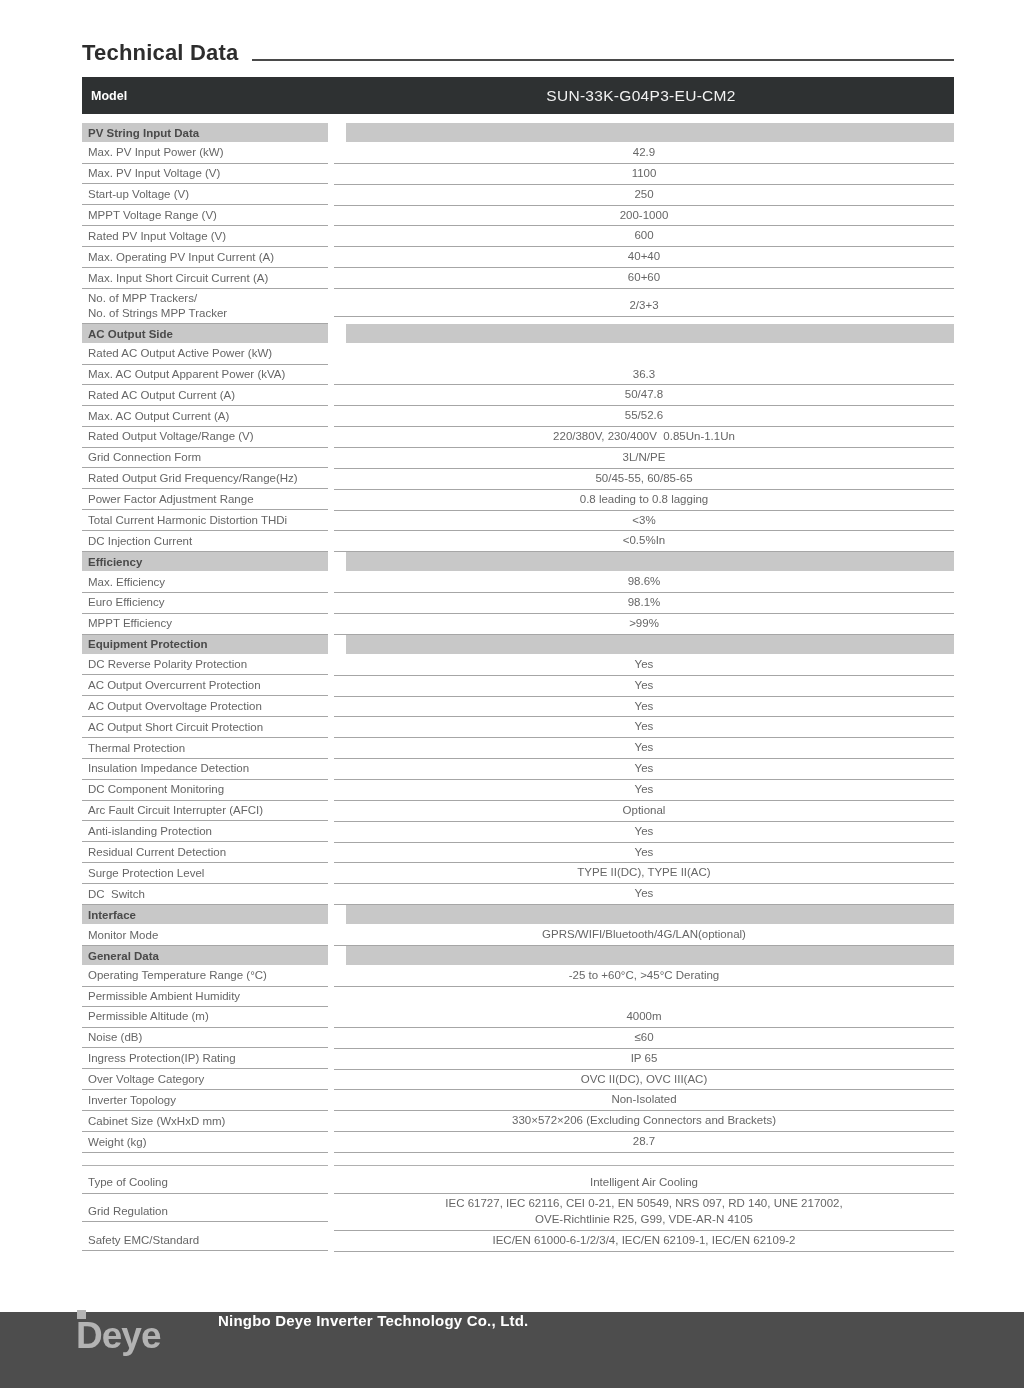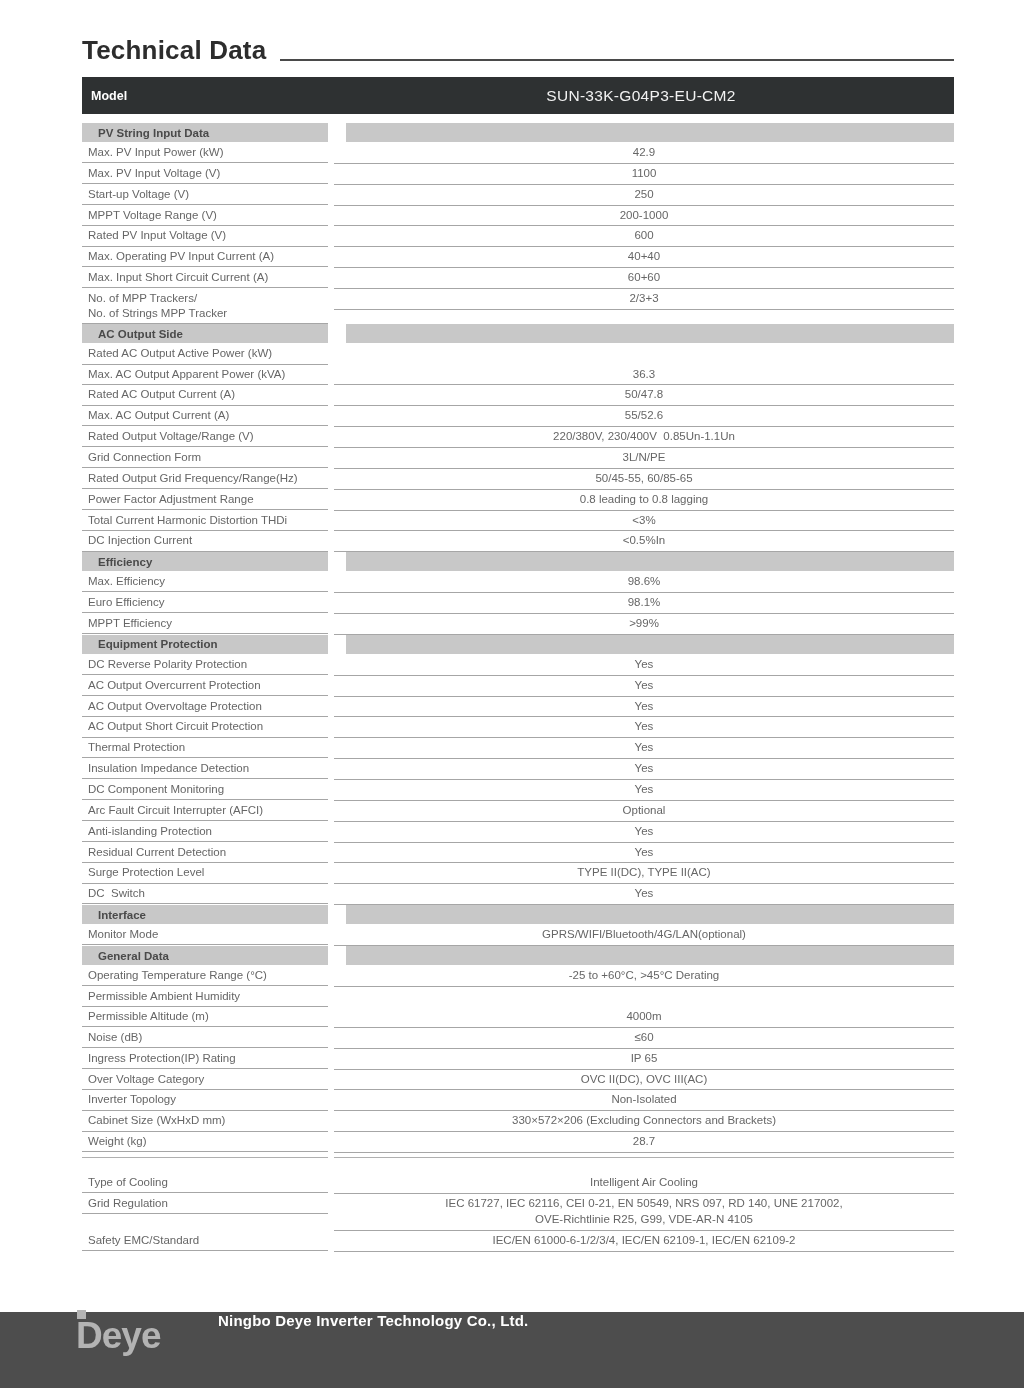--- a/index.html
+++ b/index.html
@@ -5,38 +5,38 @@
   * { margin:0; padding:0; box-sizing:border-box; }
   html,body { background:#ffffff; }
   body {
     width:1024px; height:1388px; position:relative; overflow:hidden;
     font-family:"Liberation Sans", sans-serif;
   }
   .content { position:absolute; left:82px; top:38px; width:872px; }
 
   
   .title-row { display:flex; align-items:flex-end; height:28px; }
-  .page-title { font-size:26px; font-weight:bold; color:#2d2d2d; letter-spacing:0.2px; white-space:nowrap; }
+  .page-title { font-size:22px; font-weight:bold; color:#2d2d2d; letter-spacing:0.2px; white-space:nowrap; }
   .title-rule { flex:1; height:2px; background:#4a4a4a; margin-left:14px; margin-bottom:5px; }
 
   
   .model-bar { margin-top:11px; height:37px; background:#2e3132; display:flex; align-items:center; }
   .model-bar .m-label { width:246px; padding-left:9px; color:#ffffff; font-weight:bold; font-size:12.5px; }
   .model-bar .m-value { flex:1; text-align:center; color:#f2f2f2; font-size:15.5px; letter-spacing:0.3px; }
 
   
   .spec-table { margin-top:9px; }
   .sec-header { display:flex; height:19px; margin-bottom:1px; }
   .sec-header .cell-l, .sec-header .cell-r { background:#c8c8c8; }
   .sec-header .cell-l {
     width:246px; margin-right:18px; font-size:11.5px; font-weight:bold; color:#4a4a4a;
-    padding-left:16px; display:flex; align-items:center;
+    padding-left:6px; display:flex; align-items:center;
   }
   .sec-header .cell-r { flex:1; }
-  .row { display:flex; align-items:flex-start; min-height:20px; }
+  .row { display:flex; align-items:center; min-height:20px; }
   .row .cell-l, .row .cell-r {
     border-bottom:1px solid #a6a6a6; display:flex; align-items:center;
     font-size:11.5px; color:#666666; white-space:pre-line;
   }
   .row .cell-l { width:246px; margin-right:6px; padding:2px 4px 2px 6px; text-align:left; line-height:1.32; }
   .row .cell-r { flex:1; justify-content:center; text-align:center; padding:2px 8px; line-height:1.38; }
   .row.spacer { min-height:20px; }
   .row.spacer .cell-l, .row.spacer .cell-r { border-bottom:1px solid #b0b0b0; }
 
   

